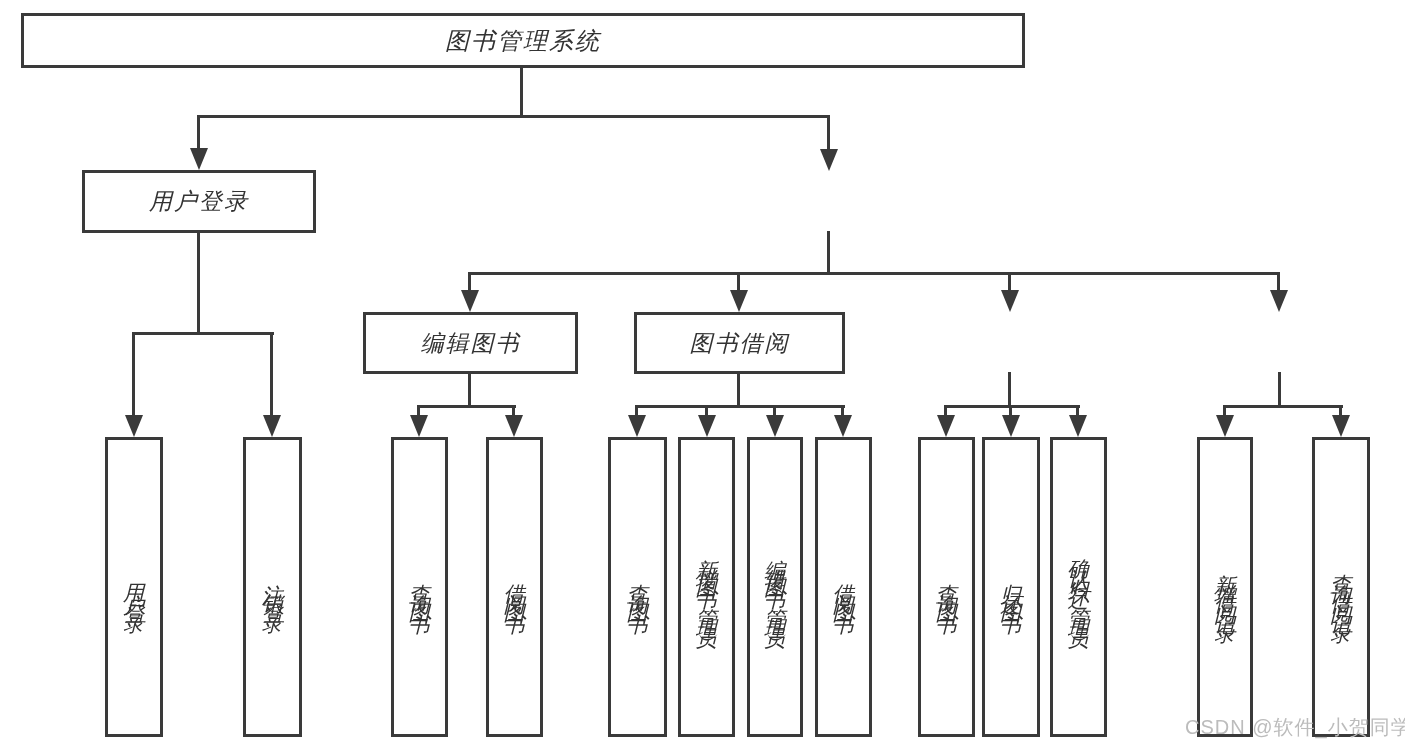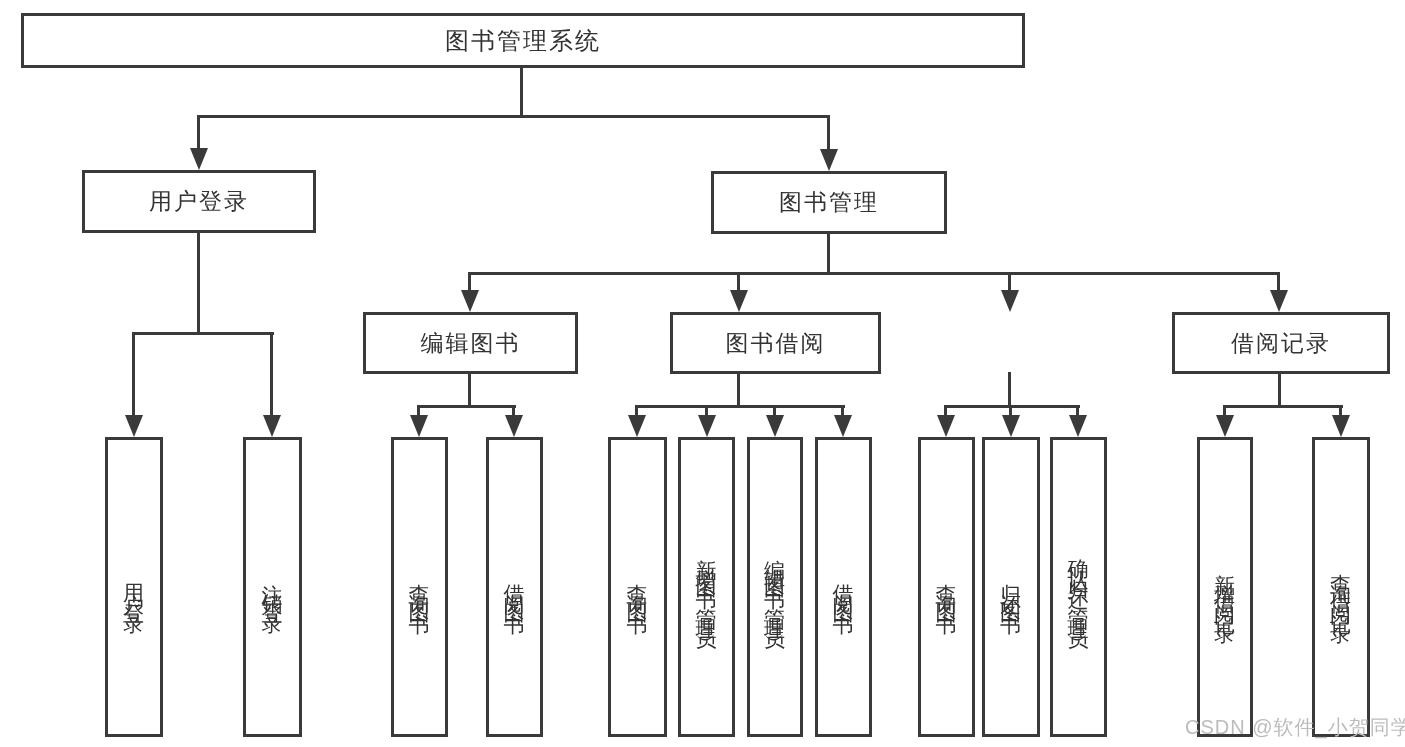--- a/index.html
+++ b/index.html
@@ -4,21 +4,21 @@
 <style>
   html,body { margin:0; padding:0; background:#ffffff; }
   .canvas {
     position:relative; width:1405px; height:747px; background:#ffffff;
     font-family:"Liberation Sans","DejaVu Sans",sans-serif; color:#333333;
     overflow:hidden;
   }
   .box {
     position:absolute; box-sizing:border-box;
     border:3px solid #3a3a3a; background:#ffffff;
-    display:flex; align-items:center; justify-content:center;
+    display:flex; align-items:center; justify-content:center;font-style:italic;
   }
   .hbox { font-size:23px; letter-spacing:2px; font-weight:400; }
   .root-box { font-size:24px; }
   .vbox span {
     writing-mode:vertical-rl; text-orientation:mixed;
     font-size:21px; letter-spacing:10px; line-height:1;
   }
   .hline { position:absolute; height:3px; background:#3a3a3a; }
   .vline { position:absolute; width:3px; background:#3a3a3a; }
   .arrow {
@@ -43,23 +43,20 @@
   <div class="vline" style="left:520px; top:66px; height:52px;"></div>
   <div class="hline" style="left:197px; top:115px; width:633px;"></div>
   <div class="vline" style="left:197px; top:115px; height:35px;"></div>
   <div class="arrow" style="left:190px; top:148px;"></div>
   <div class="vline" style="left:827px; top:115px; height:35px;"></div>
   <div class="arrow" style="left:820px; top:149px;"></div>
 
   <div class="box hbox" style="left:82px; top:170px; width:234px; height:63px;">
     <span>用户登录</span>
   </div>
-  <div class="box hbox" style="left:711px; top:171px; width:236px; height:63px;">
-    <span>图书管理</span>
-  </div>
 
   <div class="vline" style="left:197px; top:231px; height:104px;"></div>
   <div class="hline" style="left:133px; top:332px; width:141px;"></div>
   <div class="vline" style="left:132px; top:332px; height:85px;"></div>
   <div class="arrow" style="left:125px; top:415px;"></div>
   <div class="vline" style="left:270px; top:332px; height:85px;"></div>
   <div class="arrow" style="left:263px; top:415px;"></div>
 
   <div class="vline" style="left:827px; top:231px; height:44px;"></div>
   <div class="hline" style="left:468px; top:272px; width:812px;"></div>
@@ -68,25 +65,22 @@
   <div class="vline" style="left:737px; top:272px; height:20px;"></div>
   <div class="arrow" style="left:730px; top:290px;"></div>
   <div class="vline" style="left:1008px; top:272px; height:20px;"></div>
   <div class="arrow" style="left:1001px; top:290px;"></div>
   <div class="vline" style="left:1277px; top:272px; height:20px;"></div>
   <div class="arrow" style="left:1270px; top:290px;"></div>
 
   <div class="box hbox" style="left:363px; top:312px; width:215px; height:62px;">
     <span>编辑图书</span>
   </div>
-  <div class="box hbox" style="left:670px; top:312px; width:211px; height:62px;">
+  <div class="box hbox" style="left:634px; top:312px; width:211px; height:62px;">
     <span>图书借阅</span>
-  </div>
-  <div class="box hbox" style="left:1172px; top:312px; width:218px; height:62px;">
-    <span>借阅记录</span>
   </div>
 
   <div class="vline" style="left:468px; top:372px; height:36px;"></div>
   <div class="hline" style="left:417px; top:405px; width:99px;"></div>
   <div class="vline" style="left:417px; top:405px; height:12px;"></div>
   <div class="arrow" style="left:410px; top:415px;"></div>
   <div class="vline" style="left:512px; top:405px; height:12px;"></div>
   <div class="arrow" style="left:505px; top:415px;"></div>
 
   <div class="vline" style="left:737px; top:372px; height:36px;"></div>

